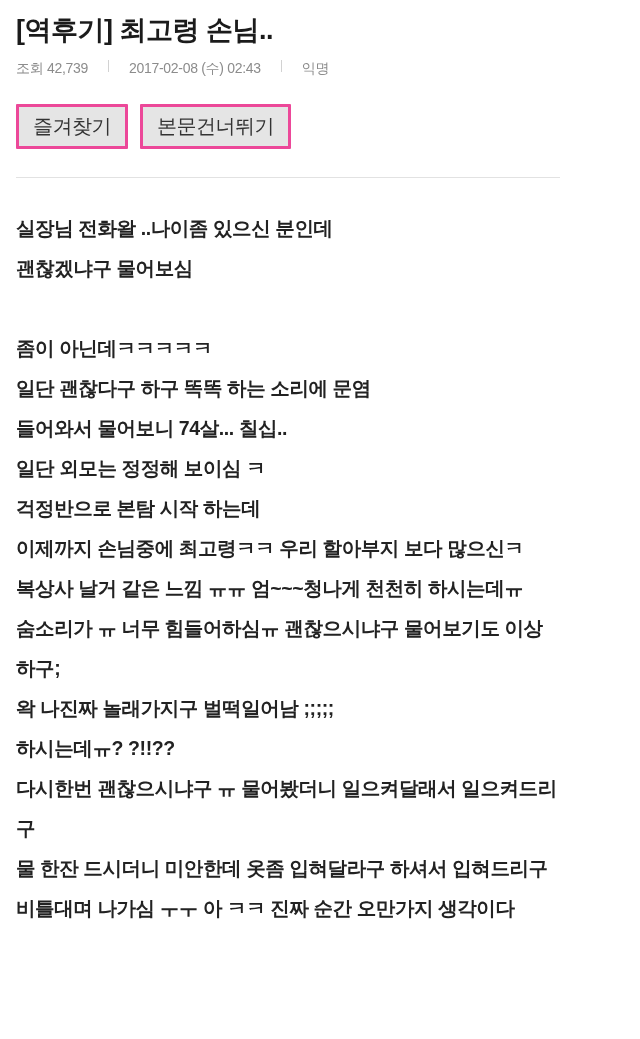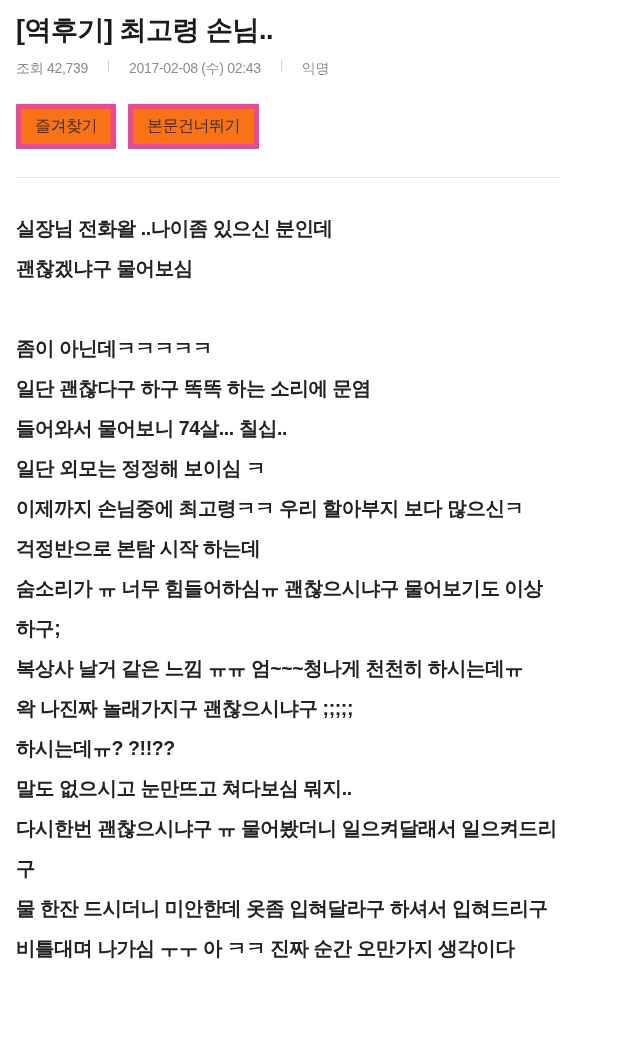--- a/index.html
+++ b/index.html
@@ -49,25 +49,25 @@
     height: 12px;
     background: #d2d2d2;
   }
   
   .btn-row {
     display: flex;
     gap: 12px;
     margin-top: 26px;
   }
   .btn {
-    border: 5px solid #ec4899;
-    background: #f97316;
+    border: 3px solid #ec4899;
+    background: #e5e5e5;
     color: #333333;
     font-family: "Liberation Sans", sans-serif;
-    font-size: 16px;
+    font-size: 20px;
     letter-spacing: -0.5px;
     padding: 9px 14px 10px 14px;
     line-height: 1;
     border-radius: 1px;
     cursor: pointer;
   }
   .divider {
     margin-top: 28px;
     border-bottom: 1px solid #e2e2e2;
   }
@@ -119,26 +119,25 @@
   <div class="divider"></div>
 
   <div class="post-body">
     <p>실장님 전화왈 ..나이좀 있으신 분인데</p>
     <p>괜찮겠냐구 물어보심</p>
     <p class="blank"></p>
     <p>좀이 아닌데ㅋㅋㅋㅋㅋ</p>
     <p>일단 괜찮다구 하구 똑똑 하는 소리에 문염</p>
     <p>들어와서 물어보니  74살... 칠십..</p>
     <p>일단 외모는 정정해 보이심 ㅋ</p>
+    <p>걱정반으로 본탐 시작 하는데</p>
     <p>이제까지 손님중에 최고령ㅋㅋ  우리 할아부지 보다 많으신ㅋ</p>
-    <p>걱정반으로 본탐 시작 하는데</p>
+    <p>복상사 날거 같은 느낌 ㅠㅠ  엄~~~청나게 천천히 하시는데ㅠ</p>
     <p>숨소리가 ㅠ 너무 힘들어하심ㅠ 괜찮으시냐구 물어보기도 이상하구;</p>
-    <p>복상사 날거 같은 느낌 ㅠㅠ  엄~~~청나게 천천히 하시는데ㅠ</p>
-    <p>왁 나진짜 놀래가지구  괜찮으시냐구 ;;;;;</p>
+    <p>왁 나진짜 놀래가지구  벌떡일어남 ;;;;;</p>
     <p>하시는데ㅠ?  ?!!??</p>
-    <p>말도 없으시고  눈만뜨고  쳐다보심 뭐지..</p>
     <p>다시한번  괜찮으시냐구 ㅠ  물어봤더니  일으켜달래서  일으켜드리구</p>
     <p>물 한잔 드시더니  미안한데  옷좀 입혀달라구 하셔서 입혀드리구</p>
     <p>비틀대며 나가심 ㅜㅜ 아 ㅋㅋ  진짜 순간 오만가지 생각이다</p>
   </div>
 
   <div class="scrollbar"></div>
 </div>
 
 </body></html>

